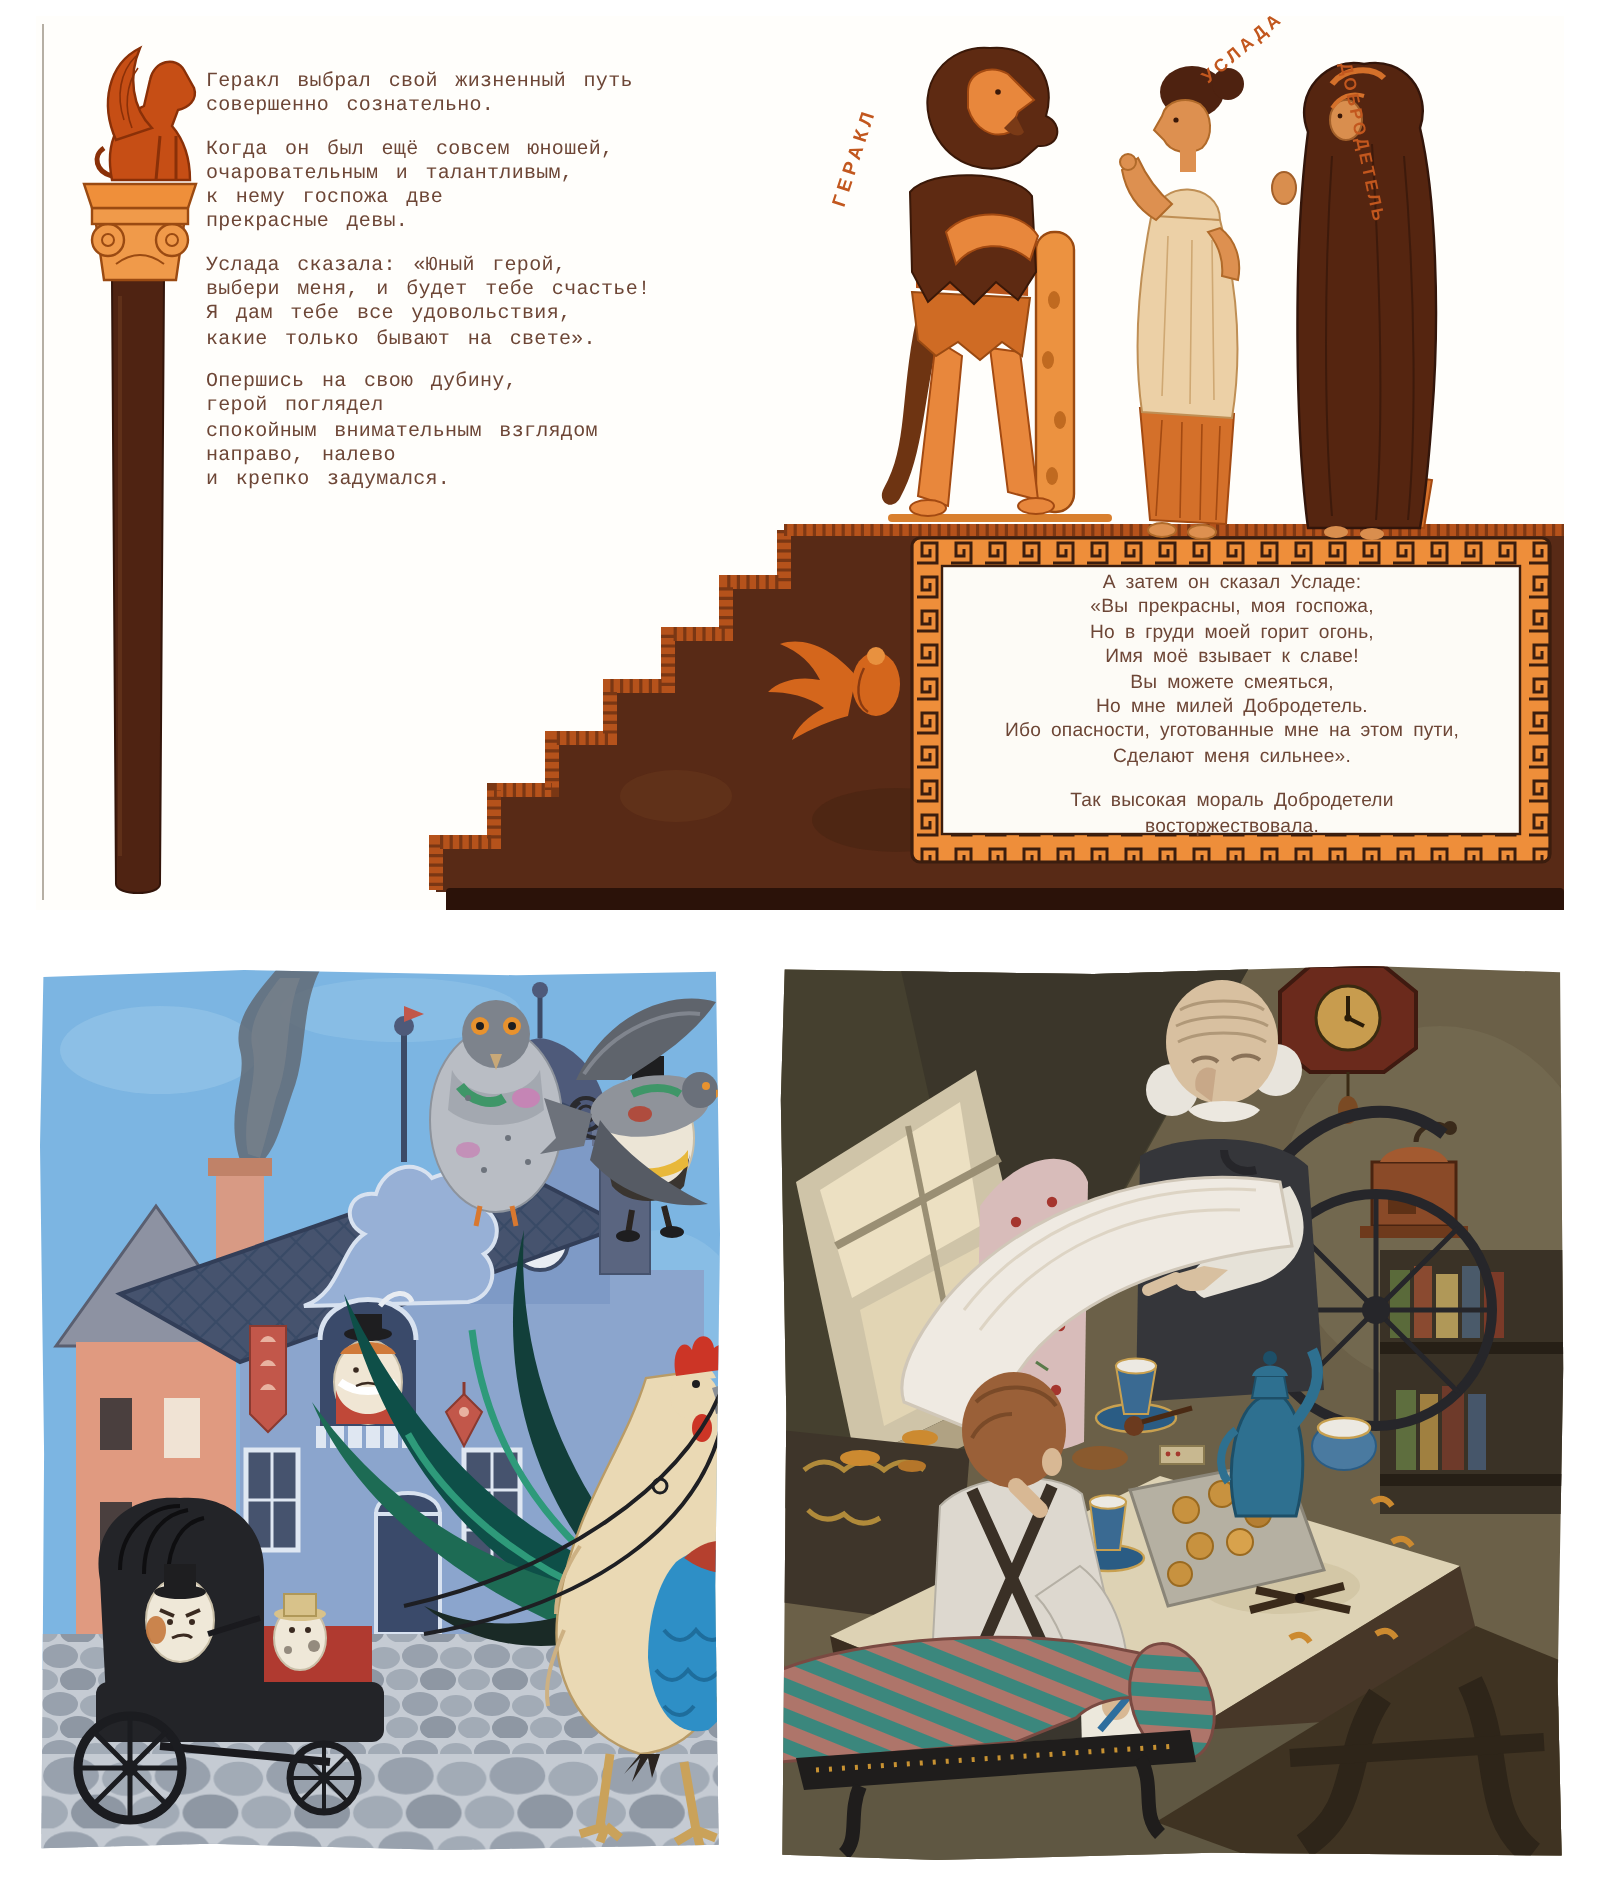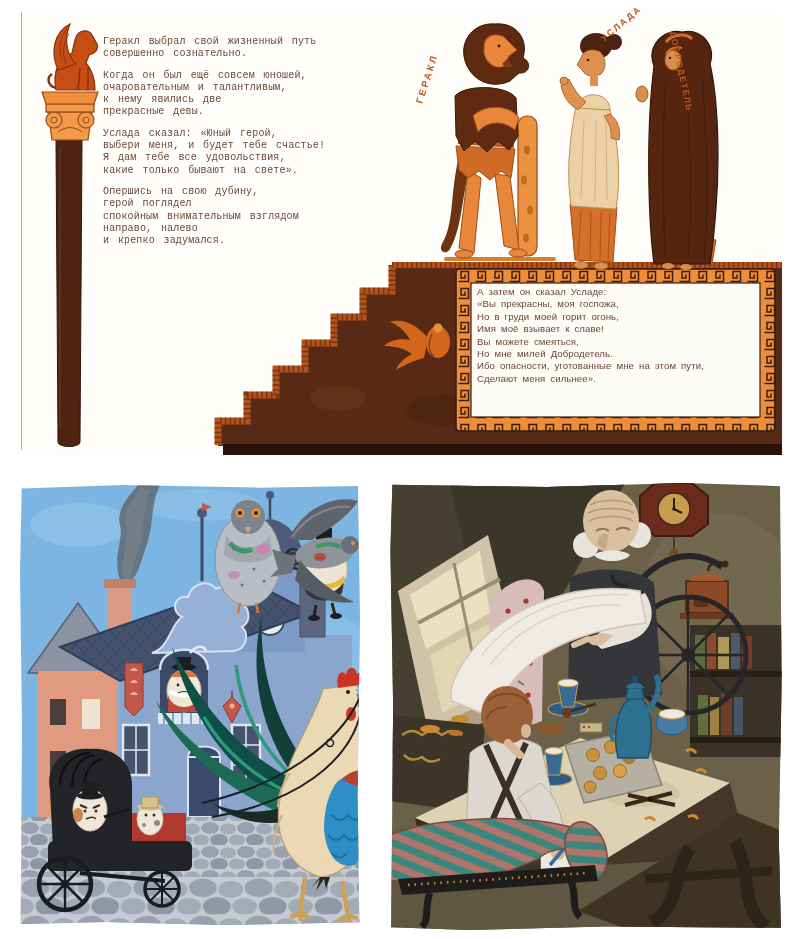--- a/index.html
+++ b/index.html
@@ -8,21 +8,21 @@
   .abs{position:absolute;}
   
   #spread{left:18px;top:8px;width:764px;height:447px;background:#fffefb;}
   #page-edge-line{left:3px;top:4px;width:1px;height:438px;background:#b6afa4;}
   #story{left:85px;top:28px;width:250px;color:#6d4636;font-size:10px;
          line-height:12.3px;letter-spacing:.15px;word-spacing:2.6px;font-family:Liberation Mono, monospace;}
   #story .para{white-space:pre-line;margin:0 0 9px 0;}
   #frame-box{left:437px;top:260px;width:321px;height:164px;}
   #frame-box svg{position:absolute;left:0;top:0;}
   #box-text{position:absolute;left:22px;top:18px;width:278px;color:#6d4636;
-            font-size:9.6px;line-height:12.4px;letter-spacing:.1px;word-spacing:2.2px;}
+            font-size:9.6px;line-height:12.4px;letter-spacing:.1px;word-spacing:2.2px;text-align:center;}
   #box-text .para{white-space:pre-line;margin:0 0 10px 0;}
   svg{display:block;}
   .layer{position:absolute;left:0;top:0;pointer-events:none;}
   
   #ill-left{left:20px;top:485px;width:340px;height:440px;
     clip-path:polygon(0.5% 0.8%,30% 0%,70% 0.6%,99.4% 0.2%,100% 30%,99.3% 70%,99.8% 99.4%,60% 100%,25% 99.3%,0.2% 99.8%,0.6% 55%,0% 20%);}
   #ill-right{left:390px;top:483px;width:392px;height:447px;
     clip-path:polygon(0.6% 0.4%,40% 0.9%,75% 0%,99.5% 0.7%,99.9% 45%,99.2% 80%,99.7% 99.5%,55% 99.2%,20% 100%,0.3% 99.4%,0.8% 50%,0.1% 15%);}
   text{font-family:"Liberation Sans", sans-serif;}
 </style>
@@ -73,23 +73,23 @@
         <path d="M62,60 L60,82 M70,60 L70,82" stroke="#8a3008" stroke-width="1.5"></path>
       </g>
     </g>
   </svg>
 
   <div id="story" class="abs">
     <p class="para">Геракл выбрал свой жизненный путь
 совершенно сознательно.</p>
     <p class="para">Когда он был ещё совсем юношей,
 очаровательным и талантливым,
-к нему явились две
+к нему госпожа две
 прекрасные девы.</p>
-    <p class="para">Услада сказал: «Юный герой,
+    <p class="para">Услада сказала: «Юный герой,
 выбери меня, и будет тебе счастье!
 Я дам тебе все удовольствия,
 какие только бывают на свете».</p>
     <p class="para">Опершись на свою дубину,
 герой поглядел
 спокойным внимательным взглядом
 направо, налево
 и крепко задумался.</p>
   </div>
 
@@ -106,20 +106,22 @@
     </svg>
     <div id="box-text">
       <p class="para">А затем он сказал Усладе:
 «Вы прекрасны, моя госпожа,
 Но в груди моей горит огонь,
 Имя моё взывает к славе!
 Вы можете смеяться,
 Но мне милей Добродетель.
 Ибо опасности, уготованные мне на этом пути,
 Сделают меня сильнее».</p>
+      <p class="para">Так высокая мораль Добродетели
+восторжествовала.</p>
     </div>
   </div>
 
   <svg class="layer" width="764" height="447" viewBox="0 0 764 447">
 
     <g>
       <rect x="426" y="249" width="112" height="4" rx="2" fill="#d97f2e"></rect>
       <path d="M440,152 C432,190 436,215 424,236 C420,243 428,248 432,241 C444,220 444,188 452,158 Z" fill="#6e3412"></path>
       <rect x="500" y="108" width="19" height="140" rx="9" fill="#ec9240" stroke="#9a4a12" stroke-width="1.2"></rect>
       <ellipse cx="509" cy="142" rx="3" ry="4.5" fill="#c06a20"></ellipse>

